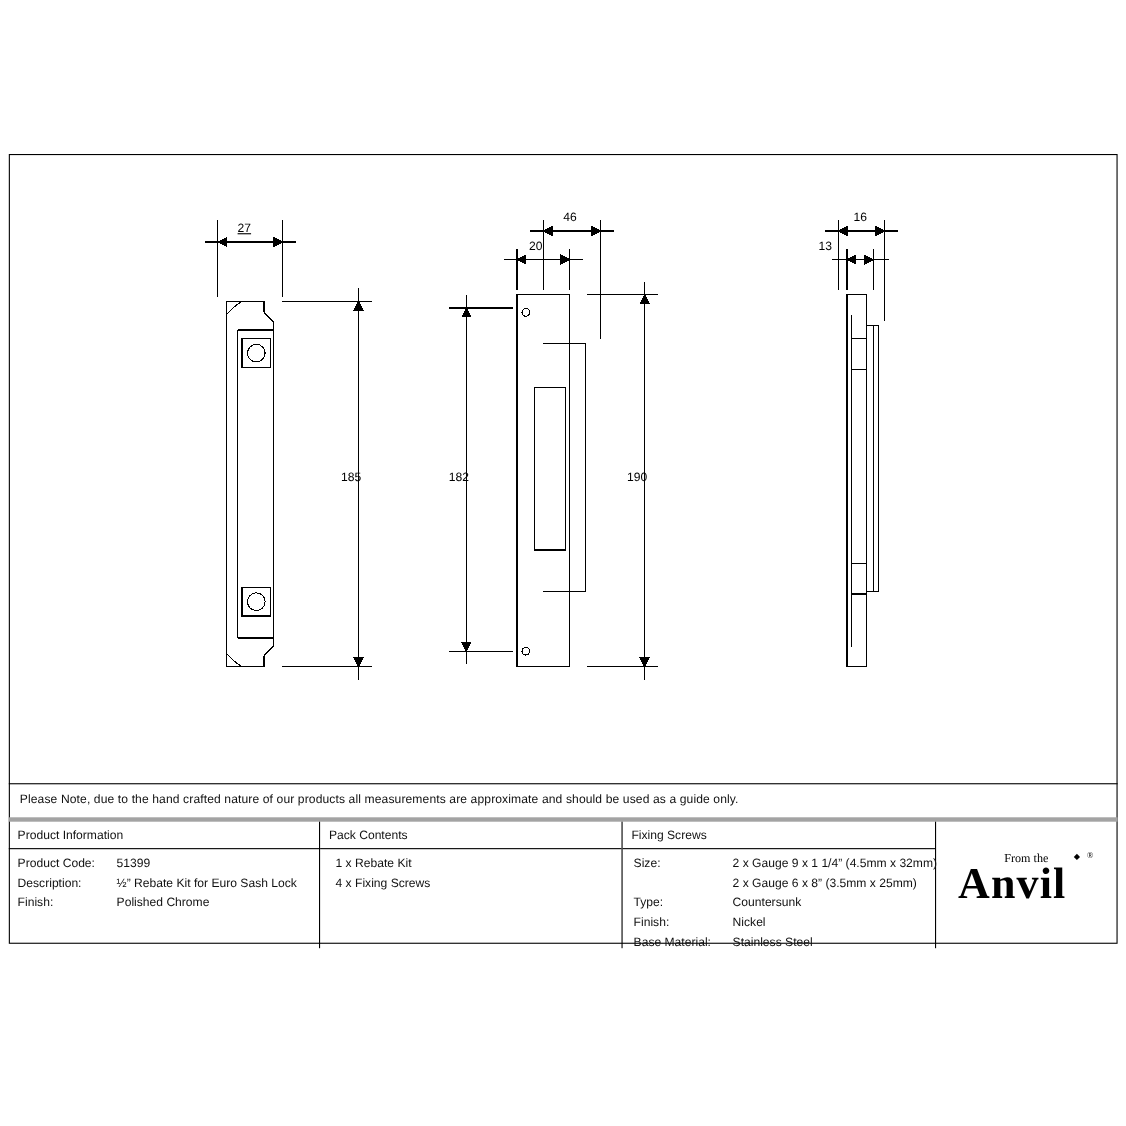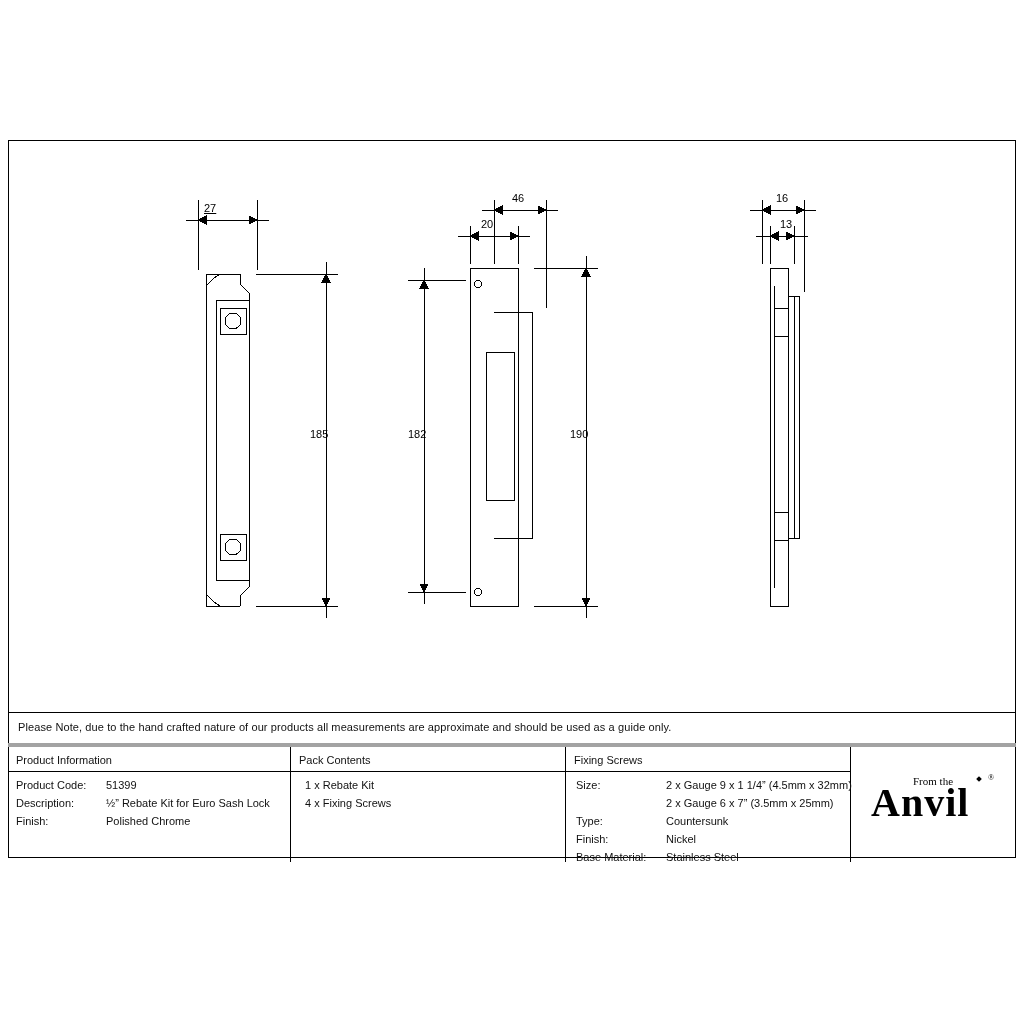--- a/index.html
+++ b/index.html
@@ -161,28 +161,28 @@
           <path d="M762,86 L762,124"></path>
           <path d="M786,86 L786,124"></path>
           <path d="M748,96 L800,96"></path>
           <path d="M762,96 L770,92 L770,100 Z" fill="#000"></path>
           <path d="M786,96 L778,92 L778,100 Z" fill="#000"></path>
         </g>
 
       </g>
     </svg>
 
-    <div class="dim-txt" style="left:196px;top:62px;text-decoration:underline;">27</div>
+    <div class="dim-txt" style="left:208px;top:62px;text-decoration:underline;">27</div>
     <div class="dim-txt" style="left:302px;top:288px;">185</div>
     <div class="dim-txt" style="left:504px;top:52px;">46</div>
     <div class="dim-txt" style="left:473px;top:78px;">20</div>
     <div class="dim-txt" style="left:400px;top:288px;">182</div>
     <div class="dim-txt" style="left:562px;top:288px;">190</div>
     <div class="dim-txt" style="left:768px;top:52px;">16</div>
-    <div class="dim-txt" style="left:772px;top:78px;text-align:right;">13</div>
+    <div class="dim-txt" style="left:736px;top:78px;text-align:right;">13</div>
   </div>
 
   <div class="note-bar">
     <div class="note-text">Please Note, due to the hand crafted nature of our products all measurements are approximate and should be used as a guide only.</div>
   </div>
 
   <div class="info-table">
 
     <div class="col col-1">
       <div class="hr"></div>
@@ -213,21 +213,21 @@
     </div>
 
     <div class="col col-3">
       <div class="hr"></div>
       <div class="col-head">Fixing Screws</div>
       <div class="kv" style="left:10px;top:32px;">
         <span class="k">Size:</span>
         <span class="v" style="left:90px;">2 x Gauge 9 x 1 1/4” (4.5mm x 32mm)</span>
       </div>
       <div class="kv" style="left:10px;top:50px;">
-        <span class="v" style="left:90px;">2 x Gauge 6 x 7” (3.5mm x 25mm)</span>
+        <span class="v" style="left:90px;">2 x Gauge 6 x 8” (3.5mm x 25mm)</span>
       </div>
       <div class="kv" style="left:10px;top:68px;">
         <span class="k">Type:</span>
         <span class="v" style="left:90px;">Countersunk</span>
       </div>
       <div class="kv" style="left:10px;top:86px;">
         <span class="k">Finish:</span>
         <span class="v" style="left:90px;">Nickel</span>
       </div>
       <div class="kv" style="left:10px;top:104px;">

